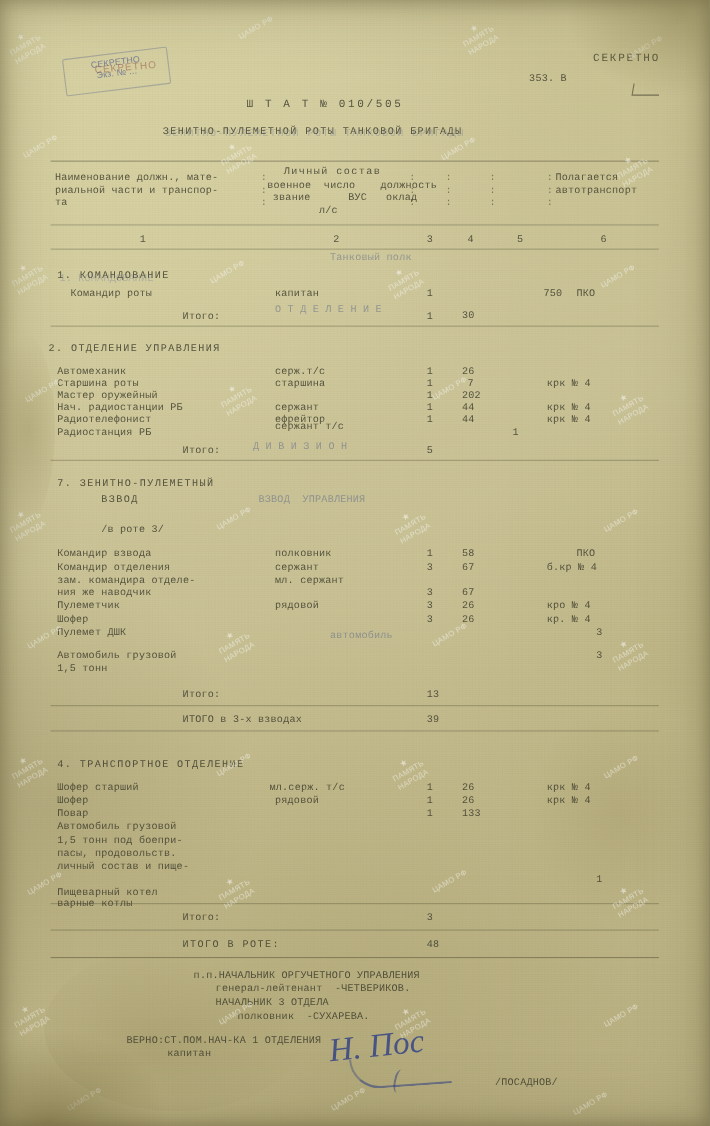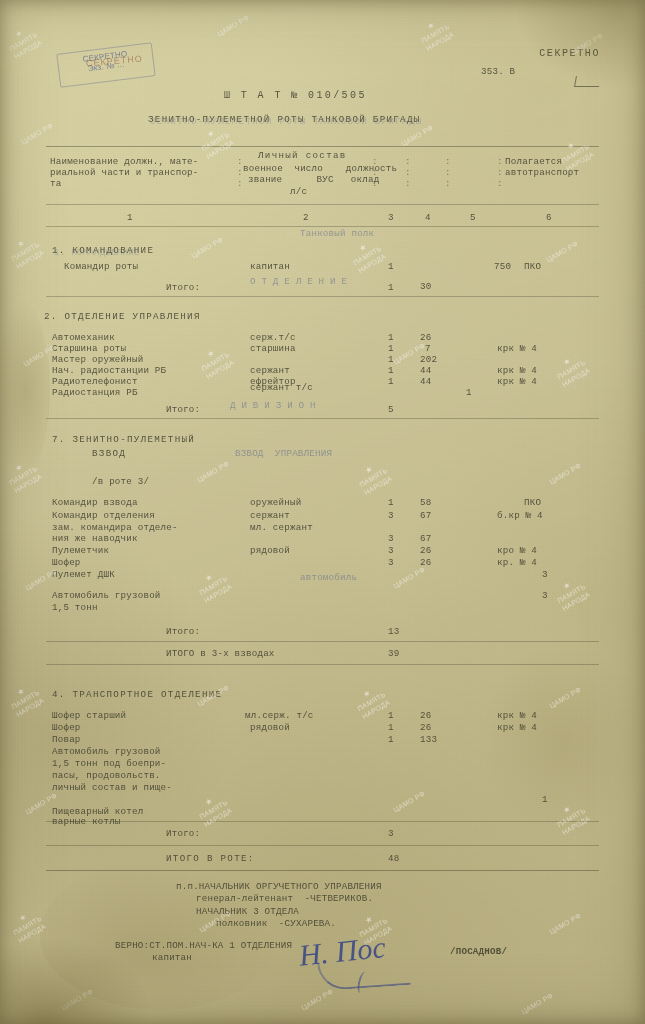--- a/index.html
+++ b/index.html
@@ -317,21 +317,21 @@
     <div class="ln" style="left:388px;top:404px;">5</div>
     <div class="rule thin" style="left:46px;top:418px;width:553px;"></div>
     <div class="ln blue faint" style="left:230px;top:400px;">Д И В И З И О Н</div>
 
     <div class="ln sp2" style="left:52px;top:434px;">7. ЗЕНИТНО-ПУЛЕМЕТНЫЙ</div>
     <div class="ln sp2" style="left:92px;top:448px;">ВЗВОД</div>
     <div class="ln blue faint" style="left:235px;top:448px;">ВЗВОД  УПРАВЛЕНИЯ</div>
     <div class="ln" style="left:92px;top:476px;">/в роте 3/</div>
 
     <div class="ln" style="left:52px;top:497px;">Командир взвода</div>
-    <div class="ln" style="left:250px;top:497px;">оружейный</div>
+    <div class="ln" style="left:250px;top:497px;">полковник</div>
     <div class="ln" style="left:388px;top:497px;">1</div>
     <div class="ln" style="left:420px;top:497px;">58</div>
     <div class="ln" style="left:524px;top:497px;">ПКО</div>
 
     <div class="ln" style="left:52px;top:510px;">Командир отделения</div>
     <div class="ln" style="left:250px;top:510px;">сержант</div>
     <div class="ln" style="left:388px;top:510px;">3</div>
     <div class="ln" style="left:420px;top:510px;">67</div>
     <div class="ln" style="left:497px;top:510px;">б.кр № 4</div>
 
@@ -404,21 +404,21 @@
     <div class="ln" style="left:388px;top:853px;">48</div>
     <div class="rule" style="left:46px;top:870px;width:553px;"></div>
 
     <div class="ln" style="left:176px;top:881px;">п.п.НАЧАЛЬНИК ОРГУЧЕТНОГО УПРАВЛЕНИЯ</div>
     <div class="ln" style="left:196px;top:893px;">генерал-лейтенант  -ЧЕТВЕРИКОВ.</div>
     <div class="ln" style="left:196px;top:906px;">НАЧАЛЬНИК 3 ОТДЕЛА</div>
     <div class="ln" style="left:216px;top:918px;">полковник  -СУХАРЕВА.</div>
 
     <div class="ln" style="left:115px;top:940px;">ВЕРНО:СТ.ПОМ.НАЧ-КА 1 ОТДЕЛЕНИЯ</div>
     <div class="ln" style="left:152px;top:952px;">капитан</div>
-    <div class="ln" style="left:450px;top:946px;font-weight:bold;">/ПОСАДНОВ/</div>
+    <div class="ln" style="left:450px;top:978px;">/ПОСАДНОВ/</div>
   </div>
 
   <div id="signature">Н. Пос</div>
   <div id="sig-flourish"></div>
   <div id="scribble"></div>
 
   <div class="wm" style="left:8px;top:28px;"><span class="star">★</span>ПАМЯТЬ<br>НАРОДА</div>
   <div class="wm" style="left:216px;top:22px;">ЦАМО РФ</div>
   <div class="wm" style="left:420px;top:20px;"><span class="star">★</span>ПАМЯТЬ<br>НАРОДА</div>
   <div class="wm" style="left:570px;top:40px;">ЦАМО РФ</div>

